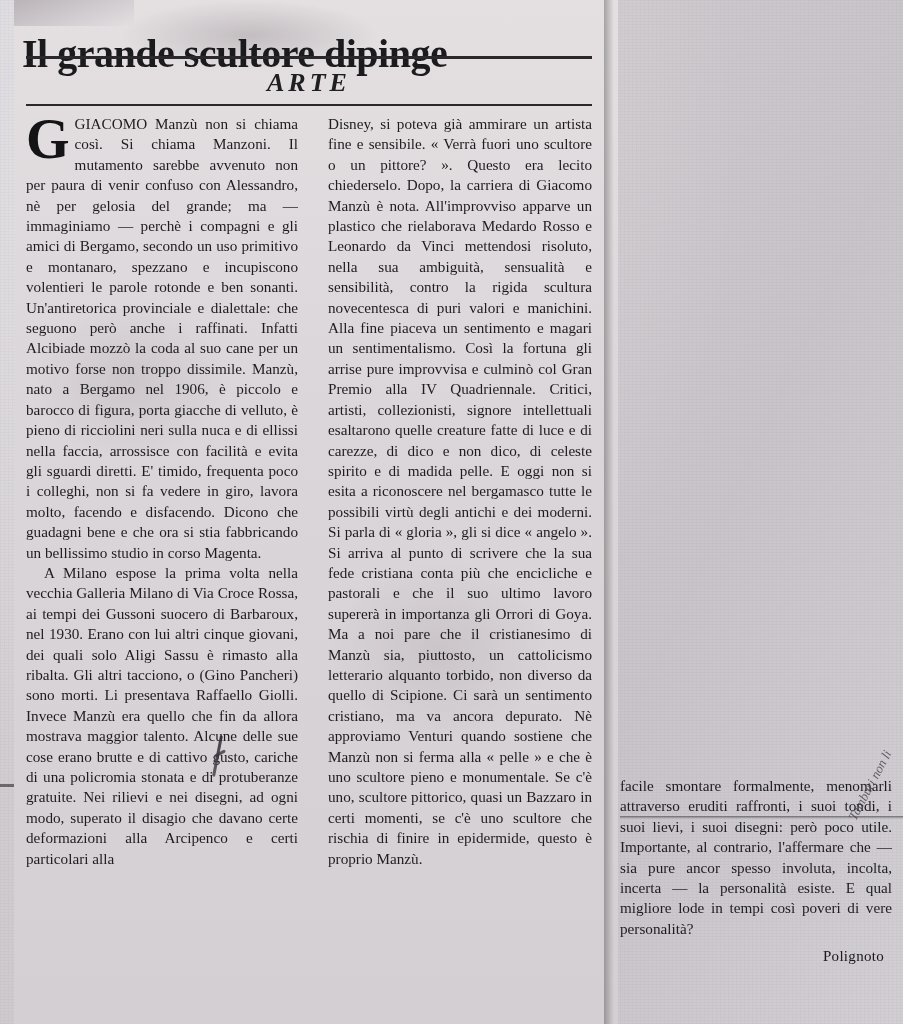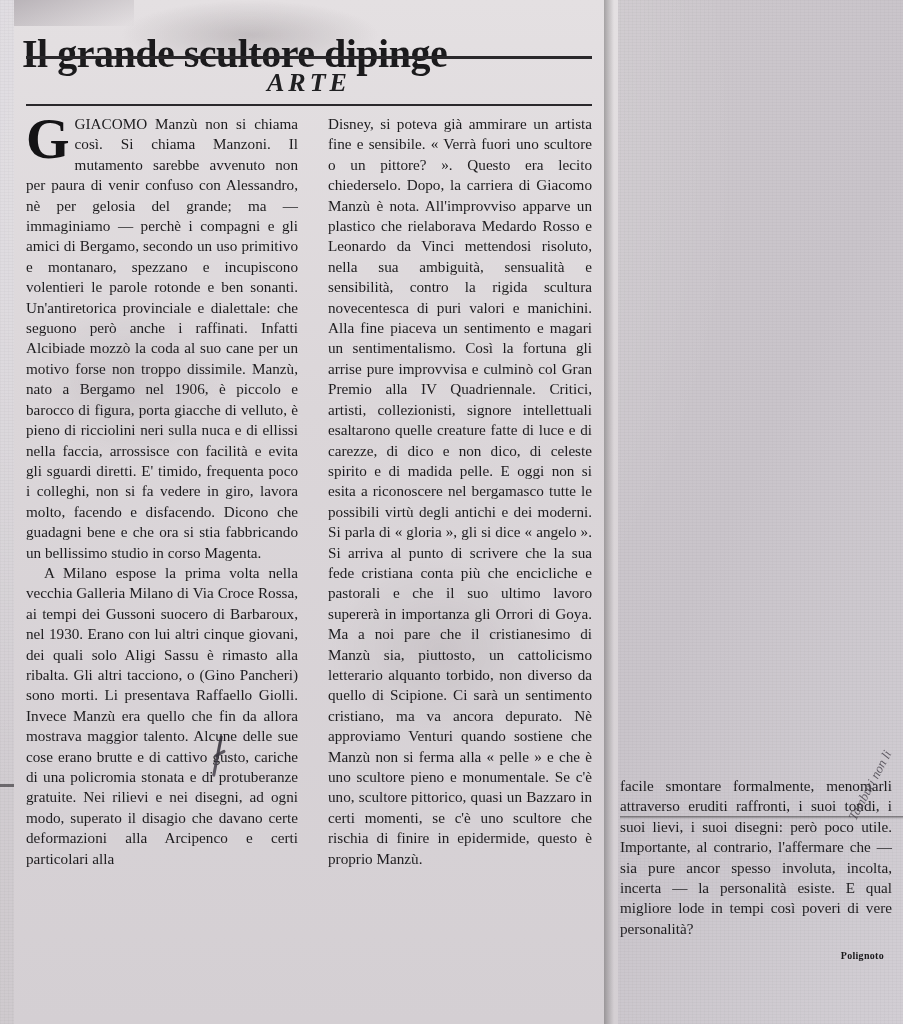--- a/index.html
+++ b/index.html
@@ -87,21 +87,21 @@
     font-family:"Liberation Serif", serif;
     font-weight:700;
     font-size:56px;
     line-height:46px;
     padding:2px 5px 0 0;
     color:#141315;
   }
 
   .signature{
     position:absolute;right:8px;bottom:6px;
-    font-weight:700;font-size:10px;color:#19181a;letter-spacing:0.3px;
+    font-weight:400;font-size:15px;color:#19181a;letter-spacing:0.3px;
   }
   
   .scribble{
     position:absolute;left:846px;top:816px;width:56px;height:86px;
     color:#3b3740;font-size:13px;font-style:italic;line-height:14px;
     transform:rotate(-62deg);transform-origin:top left;
     opacity:.75;white-space:nowrap;
     font-family:"Liberation Serif",serif;
   }
   .pen-mark{

